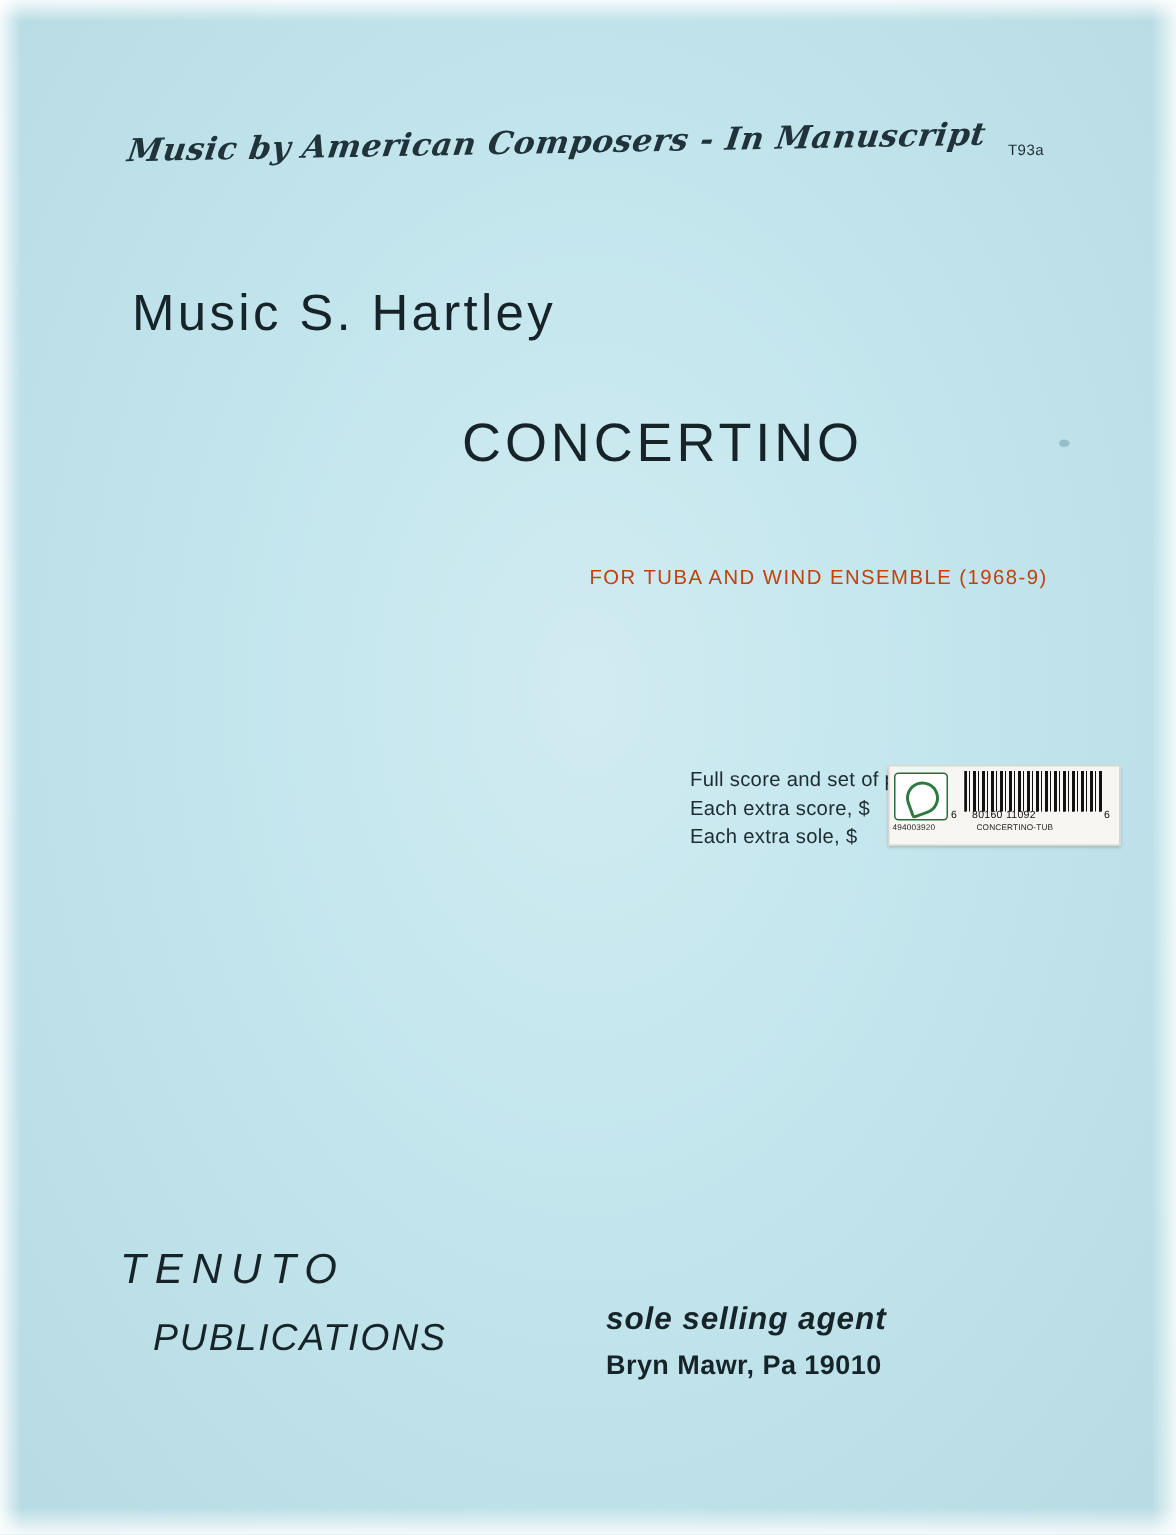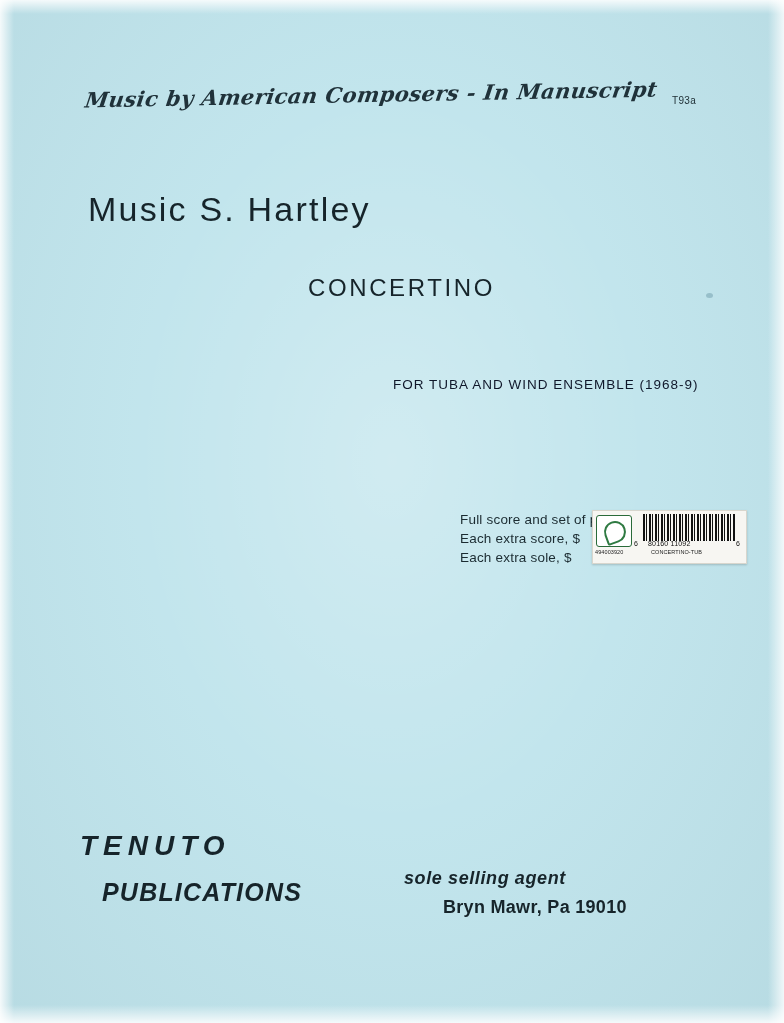--- a/index.html
+++ b/index.html
@@ -90,34 +90,34 @@
     letter-spacing: 2.2px;
     color: #16242a;
     white-space: nowrap;
   }
 
   
   .title {
     position: absolute;
     left: 308px;
     top: 274px;
-    font-size: 24px;
+    font-size: 36px;
     letter-spacing: 2.6px;
     color: #16242a;
     white-space: nowrap;
   }
 
   
   .subtitle {
     position: absolute;
     left: 393px;
     top: 377px;
     font-size: 13.5px;
     letter-spacing: 1.0px;
-    color: #0f172a;
+    color: #c2410c;
     white-space: nowrap;
   }
 
   
   .price-block {
     position: absolute;
     left: 460px;
     top: 510px;
     font-size: 13.5px;
     line-height: 19px;
@@ -224,21 +224,21 @@
     opacity: 0.85;
   }
 
   
   .publisher {
     position: absolute;
     left: 80px;
     top: 830px;
     color: #16242a;
     font-style: italic;
-    font-weight: bold;
+    font-weight: normal;
   }
   .publisher-name {
     font-size: 28px;
     letter-spacing: 6px;
     display: block;
   }
   .publisher-sub {
     font-size: 25px;
     letter-spacing: 1.2px;
     display: block;
@@ -250,37 +250,36 @@
   .agent {
     position: absolute;
     left: 404px;
     top: 868px;
     color: #16242a;
   }
   .agent-label {
     display: block;
     font-style: italic;
     font-weight: bold;
-    font-size: 18px;
+    font-size: 21px;
     letter-spacing: 0.6px;
   }
   .agent-company {
     display: block;
     font-weight: bold;
     font-size: 19px;
     letter-spacing: 0.3px;
     margin-top: 9px;
   }
   .agent-city {
     display: block;
     font-weight: bold;
     font-size: 18px;
     letter-spacing: 0.3px;
     margin-top: 8px;
-    margin-left: 39px;
   }
 </style>
 </head>
 <body>
 
 <div id="cover">
 
   <div class="edge-top"></div>
   <div class="edge-left"></div>
   <div class="edge-right"></div>

